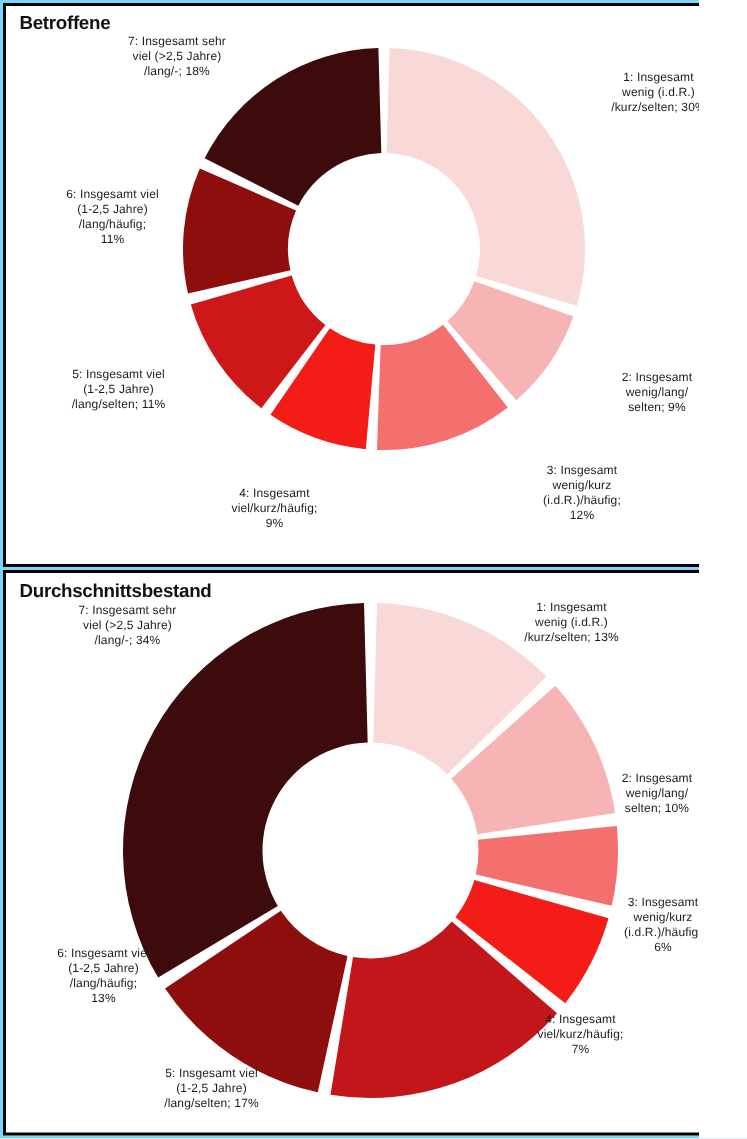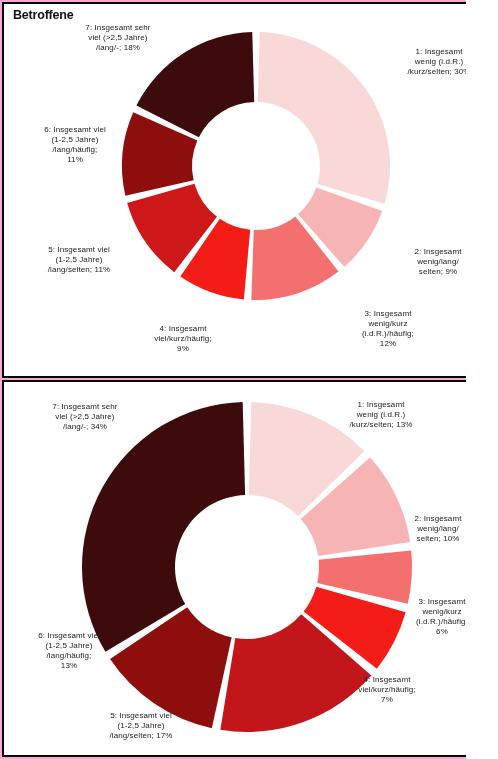--- a/index.html
+++ b/index.html
@@ -1,17 +1,17 @@
 <!DOCTYPE html>
 <html><head>
 <meta charset="utf-8">
 <style>
   html,body{margin:0;padding:0;background:#ffffff;}
   body{width:498px;height:759px;font-family:"Liberation Sans",sans-serif;-webkit-font-smoothing:none;}
-  .page{position:relative;width:466px;height:759px;overflow:hidden;background:#f9a8d4;}
+  .page{position:relative;width:466px;height:759px;overflow:hidden;background:#7dd3fc;}
 
   .panel{position:absolute;left:2px;box-sizing:border-box;border:2px solid #000;background:#fff;overflow:hidden;}
   #panel-top{top:2px;width:494px;height:376px;}
   #panel-bottom{top:380px;width:494px;height:377px;}
 
   .panel-title{position:absolute;font-weight:bold;color:#111;letter-spacing:-0.2px;}
   #title-top{left:9px;top:4px;font-size:12.5px;}
   #title-bottom{left:9px;top:5px;font-size:12.5px;}
 
   .chart-stage{position:absolute;inset:0;}
@@ -66,20 +66,21 @@
 (1-2,5 Jahre)
 /lang/häufig;
 11%</div>
       <div class="label lbl-wide" id="t-l7" style="left:55px;top:19px;">7: Insgesamt sehr
 viel (&gt;2,5 Jahre)
 /lang/-; 18%</div>
     </div>
   </div>
 
   <div class="panel" id="panel-bottom">
+    <div class="panel-title" id="title-bottom">Durchschnittsbestand</div>
 
     <div class="chart-stage">
       <div class="donut" id="donut-bottom" style="left:78px;top:20px;">
         <svg id="svg-bottom" width="330" height="330" viewBox="0 0 330 330">
             <path d="M 169.31919647079906 0.05654137903306378 A 165 165 0 0 1 282.2819131890438 48.939874036266886 L 216.17756211885546 114.35558139764373 A 72 72 0 0 0 166.88474027816687 93.02467260175987 Z" fill="#F9D8D8"></path>
             <path d="M 288.1953000770896 55.236991482030476 A 165 165 0 0 1 328.1014913234328 140.04196465920882 L 236.1715598502252 154.1092209422002 A 72 72 0 0 0 218.7579491245482 117.10341446488603 Z" fill="#F6B4B4"></path>
             <path d="M 329.1841690436023 148.61224129229956 A 165 165 0 0 1 325.8355970415516 201.83626914180695 L 235.18280598176796 181.0740083527885 A 72 72 0 0 0 236.64400103720828 157.84897801845798 Z" fill="#F4706E"></path>
             <path d="M 323.6873160756199 210.20327108425133 A 165 165 0 0 1 294.84427862362065 266.8109193982235 L 221.6593215812163 209.4265830101339 A 72 72 0 0 0 234.24537428754323 184.72506374585512 Z" fill="#F41C17"></path>
             <path d="M 289.33795972977026 273.4669155560258 A 165 165 0 0 1 138.33536951794537 327.8311932071232 L 153.36452488055798 236.0536115812901 A 72 72 0 0 0 219.25656424571793 212.3310176971749 Z" fill="#C2161A"></path>
             <path d="M 129.84998626462888 326.2125197818185 A 165 165 0 0 1 28.047972959264342 257.02794298164883 L 105.23911547313352 205.15764784653766 A 72 72 0 0 0 149.66181218820168 235.34728135933898 Z" fill="#8E0E0E"></path>

